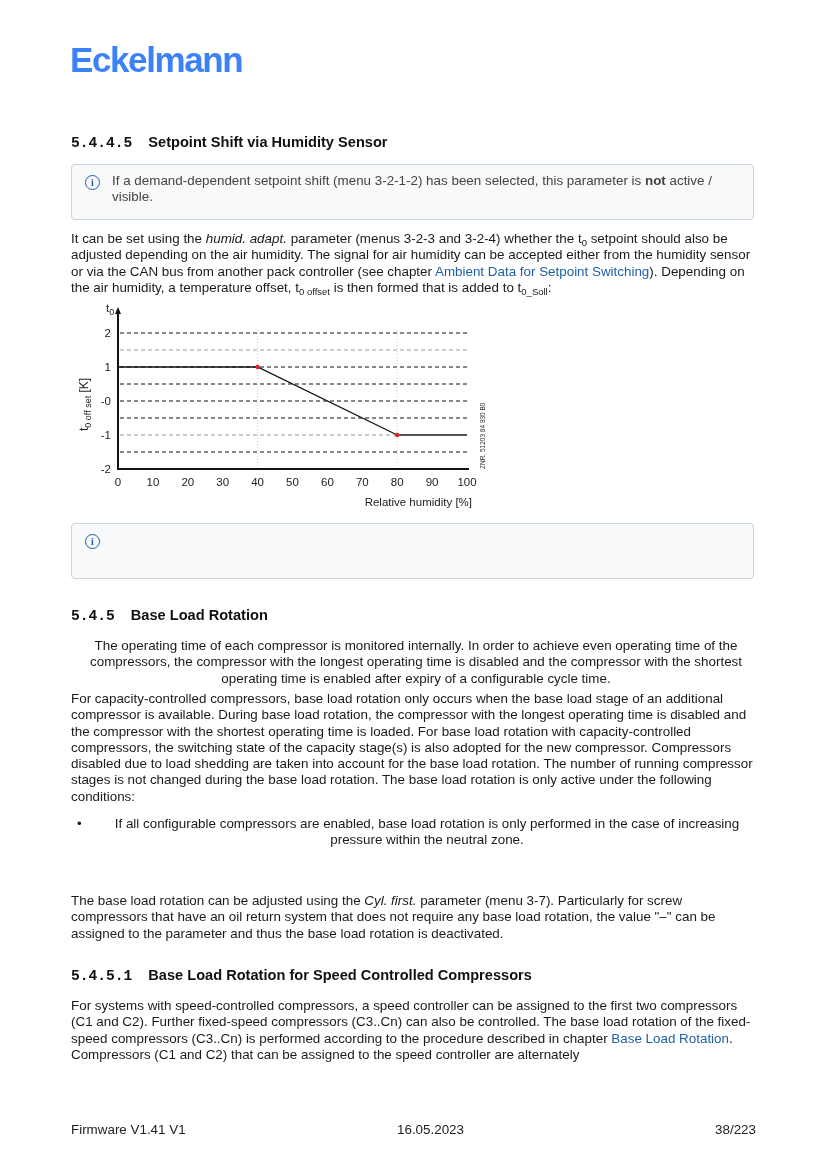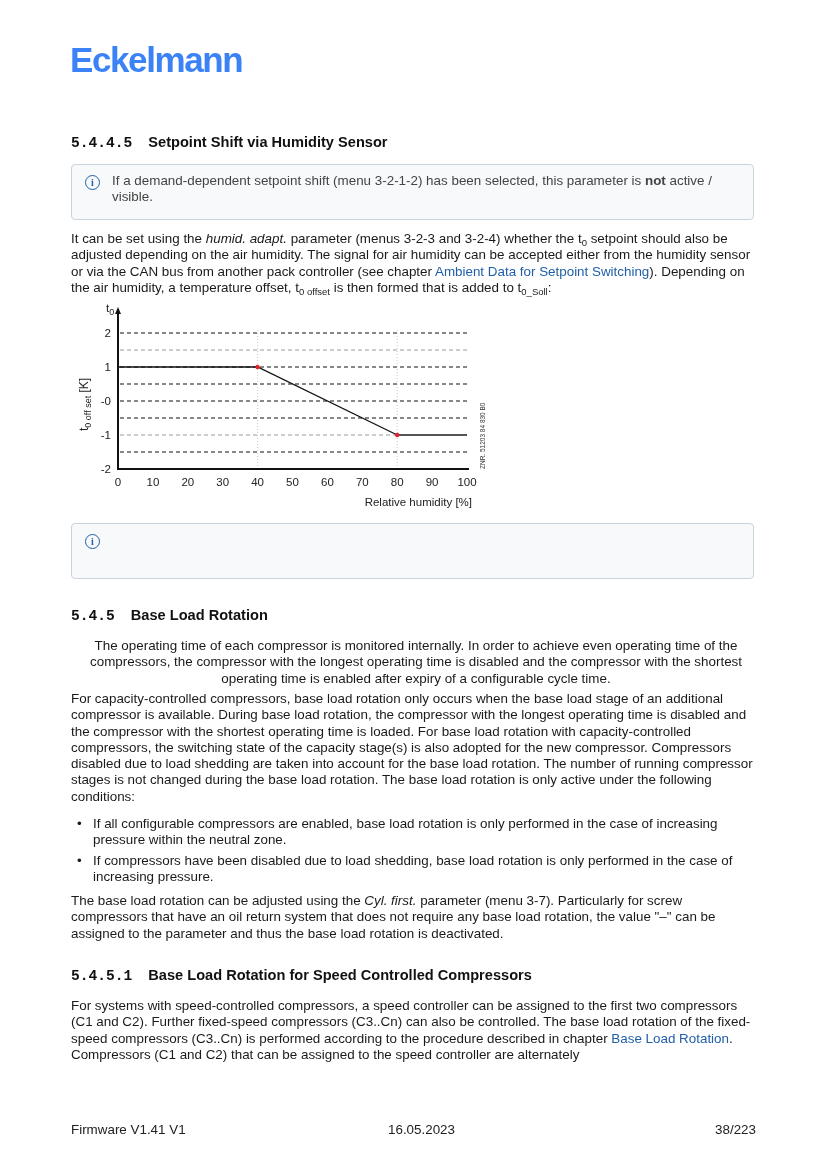--- a/index.html
+++ b/index.html
@@ -11,21 +11,21 @@
   .h .num { margin-right: 16px; font-family: Liberation Mono, monospace; }
   .note { position: absolute; left: 71px; width: 683px; box-sizing: border-box;
           border: 1.5px solid #c9d3dc; border-radius: 4px; background: #f8f9fb;
           padding: 8px 14px 10px 40px; color: #444; font-size: 13.4px; line-height: 16px; }
   .note .info-icon { position: absolute; left: 13px; top: 10px; width: 13px; height: 13px;
           border: 1.4px solid #1f5fa8; border-radius: 50%; color: #1f5fa8; font-size: 10px;
           font-weight: bold; text-align: center; line-height: 13px; font-family: "Liberation Serif", serif; }
   .p { position: absolute; left: 71px; width: 690px; line-height: 16.3px; font-size: 13.4px; }
   .p a, .link { color: #1f5fa8; text-decoration: none; }
   sub { font-size: 9.5px; vertical-align: -3px; line-height: 0; }
-  ul.bullets { position: absolute; left: 71px; width: 690px; margin: 0; padding: 0; list-style: none; }
+  ul.bullets { position: absolute; left: 71px; width: 690px; margin: 0; padding: 0; list-style: none; text-align: center; }
   ul.bullets li { position: relative; padding-left: 22px; line-height: 16.3px; margin-bottom: 4px; }
   ul.bullets li::before { content: "•"; position: absolute; left: 6px; top: 0; }
   .footer { position: absolute; top: 1122px; font-size: 13.4px; color: #222; }
   svg text { font-family: "Liberation Sans", sans-serif; }
 </style>
 </head>
 <body>
 
 <div class="logo">Eckelmann</div>
 
@@ -96,30 +96,29 @@
 
 <div class="h" style="top:607px;">
   <span class="num">5.4.5</span><span>Base Load Rotation</span>
 </div>
 
 <div class="p" style="top:638px;text-align:center;">The operating time of each compressor is monitored internally. In order to achieve even operating time of the compressors, the compressor with the longest operating time is disabled and the compressor with the shortest operating time is enabled after expiry of a configurable cycle time.</div>
 <div class="p" style="top:691px;">For capacity-controlled compressors, base load rotation only occurs when the base load stage of an additional compressor is available. During base load rotation, the compressor with the longest operating time is disabled and the compressor with the shortest operating time is loaded. For base load rotation with capacity-controlled compressors, the switching state of the capacity stage(s) is also adopted for the new compressor. Compressors disabled due to load shedding are taken into account for the base load rotation. The number of running compressor stages is not changed during the base load rotation. The base load rotation is only active under the following conditions:</div>
 
 <ul class="bullets" style="top:816px;">
   <li>If all configurable compressors are enabled, base load rotation is only performed in the case of increasing pressure within the neutral zone.</li>
-  <li>If compressors have been disabled due to load shedding, base load rotation is only performed in the case of increasing pressure.</li>
 </ul>
 
 <div class="p" style="top:893px;">
   <span>The base load rotation can be adjusted using the </span><i>Cyl. first.</i><span> parameter (menu 3-7). Particularly for screw compressors that have an oil return system that does not require any base load rotation, the value "–" can be assigned to the parameter and thus the base load rotation is deactivated.</span>
 </div>
 
 <div class="h" style="top:967px;">
   <span class="num">5.4.5.1</span><span>Base Load Rotation for Speed Controlled Compressors</span>
 </div>
 
 <div class="p" style="top:998px;">
   <span>For systems with speed-controlled compressors, a speed controller can be assigned to the first two compressors (C1 and C2). Further fixed-speed compressors (C3..Cn) can also be controlled. The base load rotation of the fixed-speed compressors (C3..Cn) is performed according to the procedure described in chapter </span><a href="#" class="link">Base Load Rotation</a><span>. Compressors (C1 and C2) that can be assigned to the speed controller are alternately</span>
 </div>
 
 <div class="footer" style="left:71px;">Firmware V1.41 V1</div>
-<div class="footer" style="left:388px;">16.05.2023</div>
+<div class="footer" style="left:397px;">16.05.2023</div>
 <div class="footer" style="right:71px;">38/223</div>
 
 </body></html>

